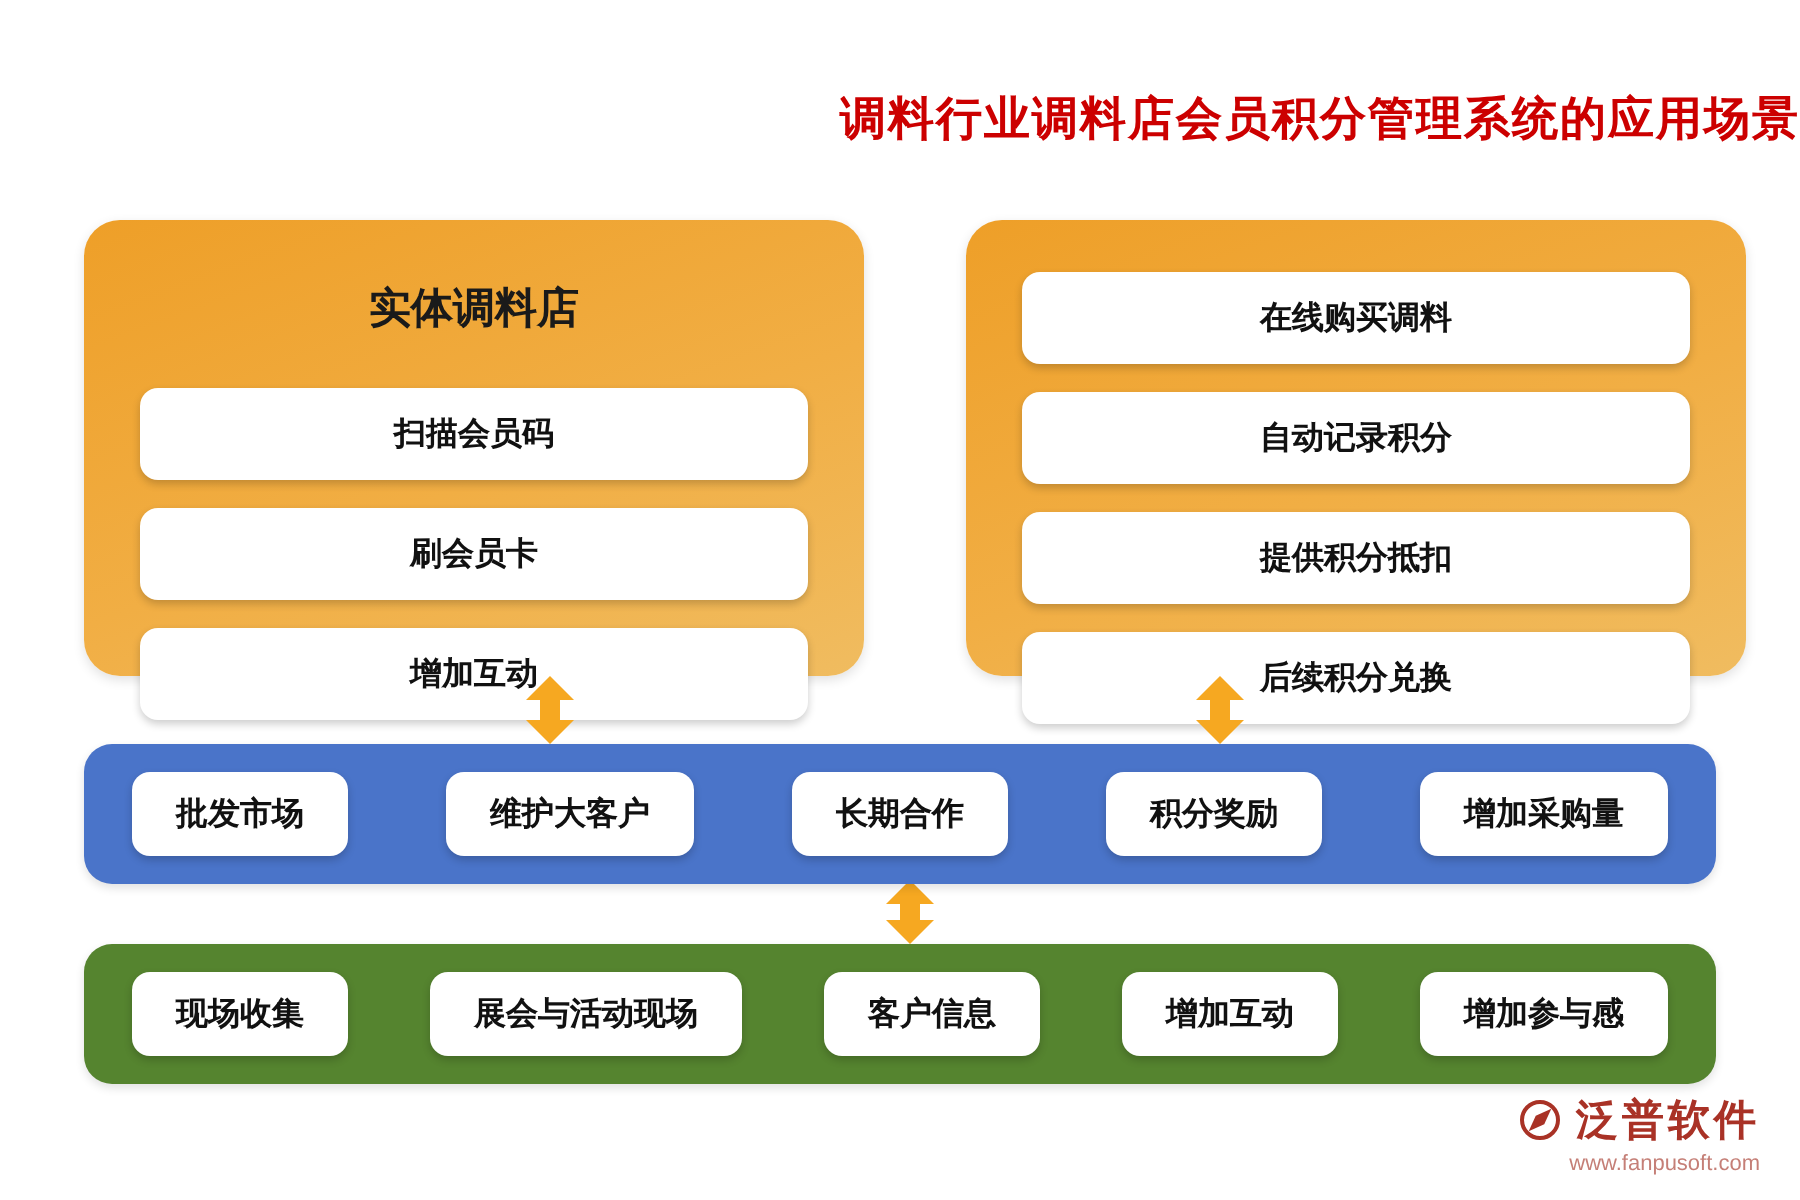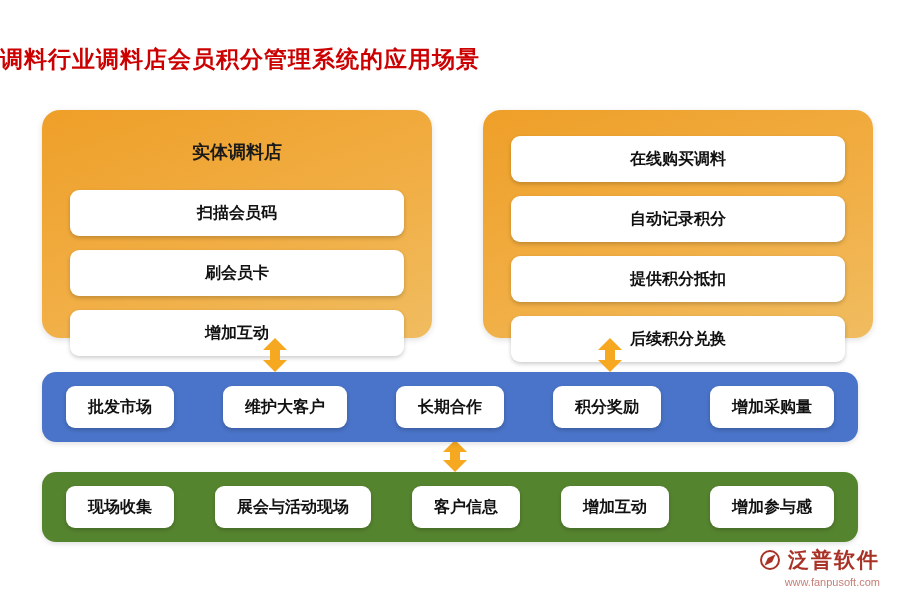--- a/index.html
+++ b/index.html
@@ -2,31 +2,31 @@
 <html><head>
 <meta charset="utf-8">
 <style>
   html,body{margin:0;padding:0;background:#ffffff;}
   .canvas{
     position:relative;width:900px;height:600px;background:#ffffff;overflow:hidden;
     font-family:"Liberation Sans","DejaVu Sans",sans-serif;
   }
   .title{
     position:absolute;top:44px;left:0;right:0;margin:0;
-    text-align:left;font-size:23px;font-weight:bold;color:#CC0000;letter-spacing:1px;
+    text-align:right;font-size:23px;font-weight:bold;color:#CC0000;letter-spacing:1px;
   }
   .panel{
     position:absolute;top:110px;width:390px;height:228px;border-radius:18px;
     background:linear-gradient(160deg,#EE9F28 0%,#F1AE44 55%,#F0BC60 100%);
     box-shadow:0 2px 6px rgba(0,0,0,0.12);
   }
   .panel-left{left:42px;}
   .panel-right{left:483px;}
   .panel-header{
-    padding-top:30px;text-align:center;font-size:18px;font-weight:bold;color:#1a1a1a;
+    padding-top:30px;text-align:center;font-size:21px;font-weight:bold;color:#1a1a1a;
   }
   .panel-grid{
     margin:26px 28px 0 28px;display:grid;grid-template-columns:1fr;
     column-gap:22px;row-gap:14px;
   }
   .node{
     background:#ffffff;border-radius:9px;height:46px;
     display:flex;align-items:center;justify-content:center;
     font-size:16px;font-weight:bold;color:#111111;
     box-shadow:0 2px 4px rgba(0,0,0,0.20);

